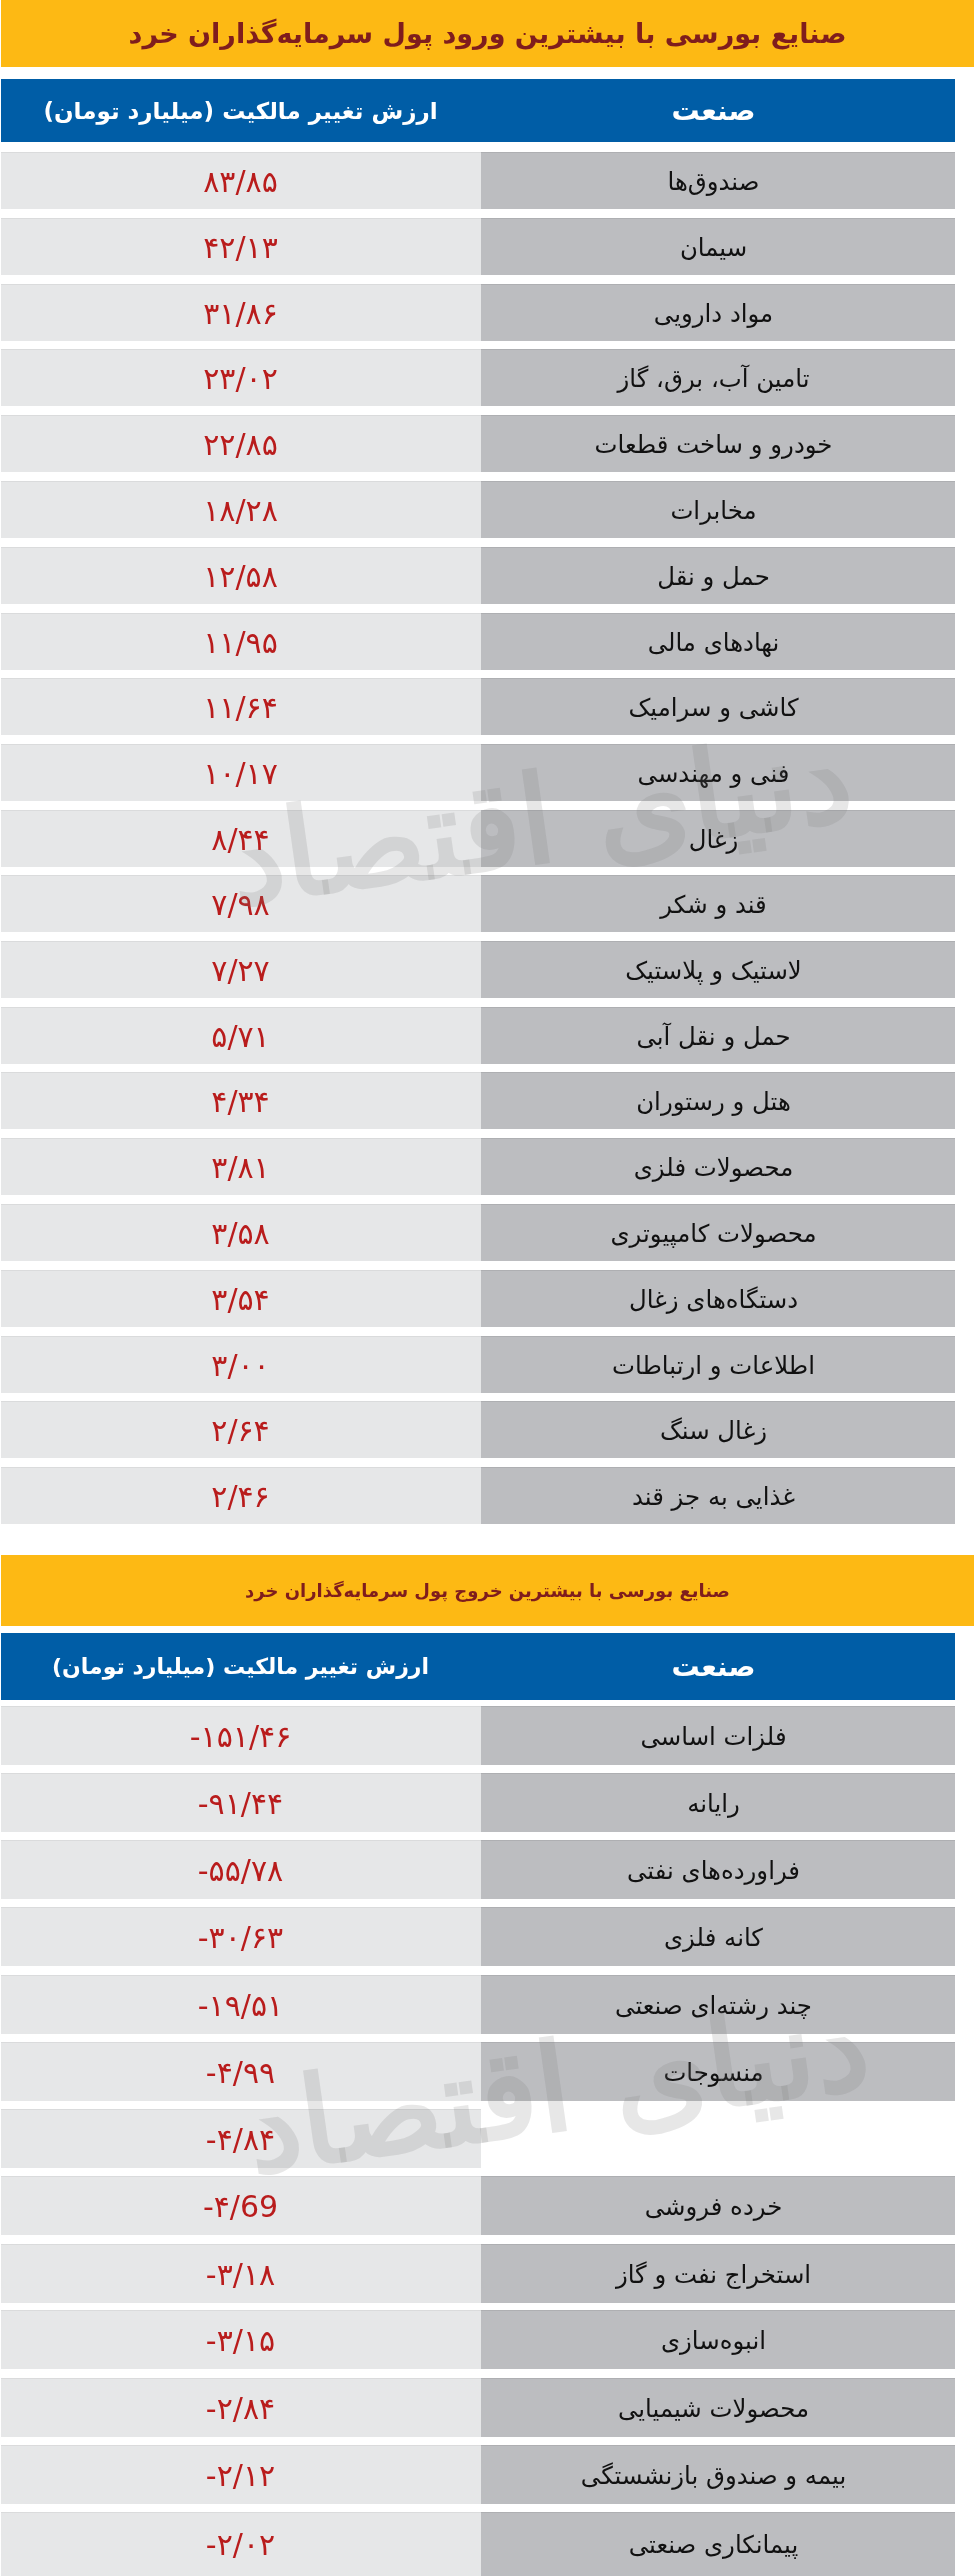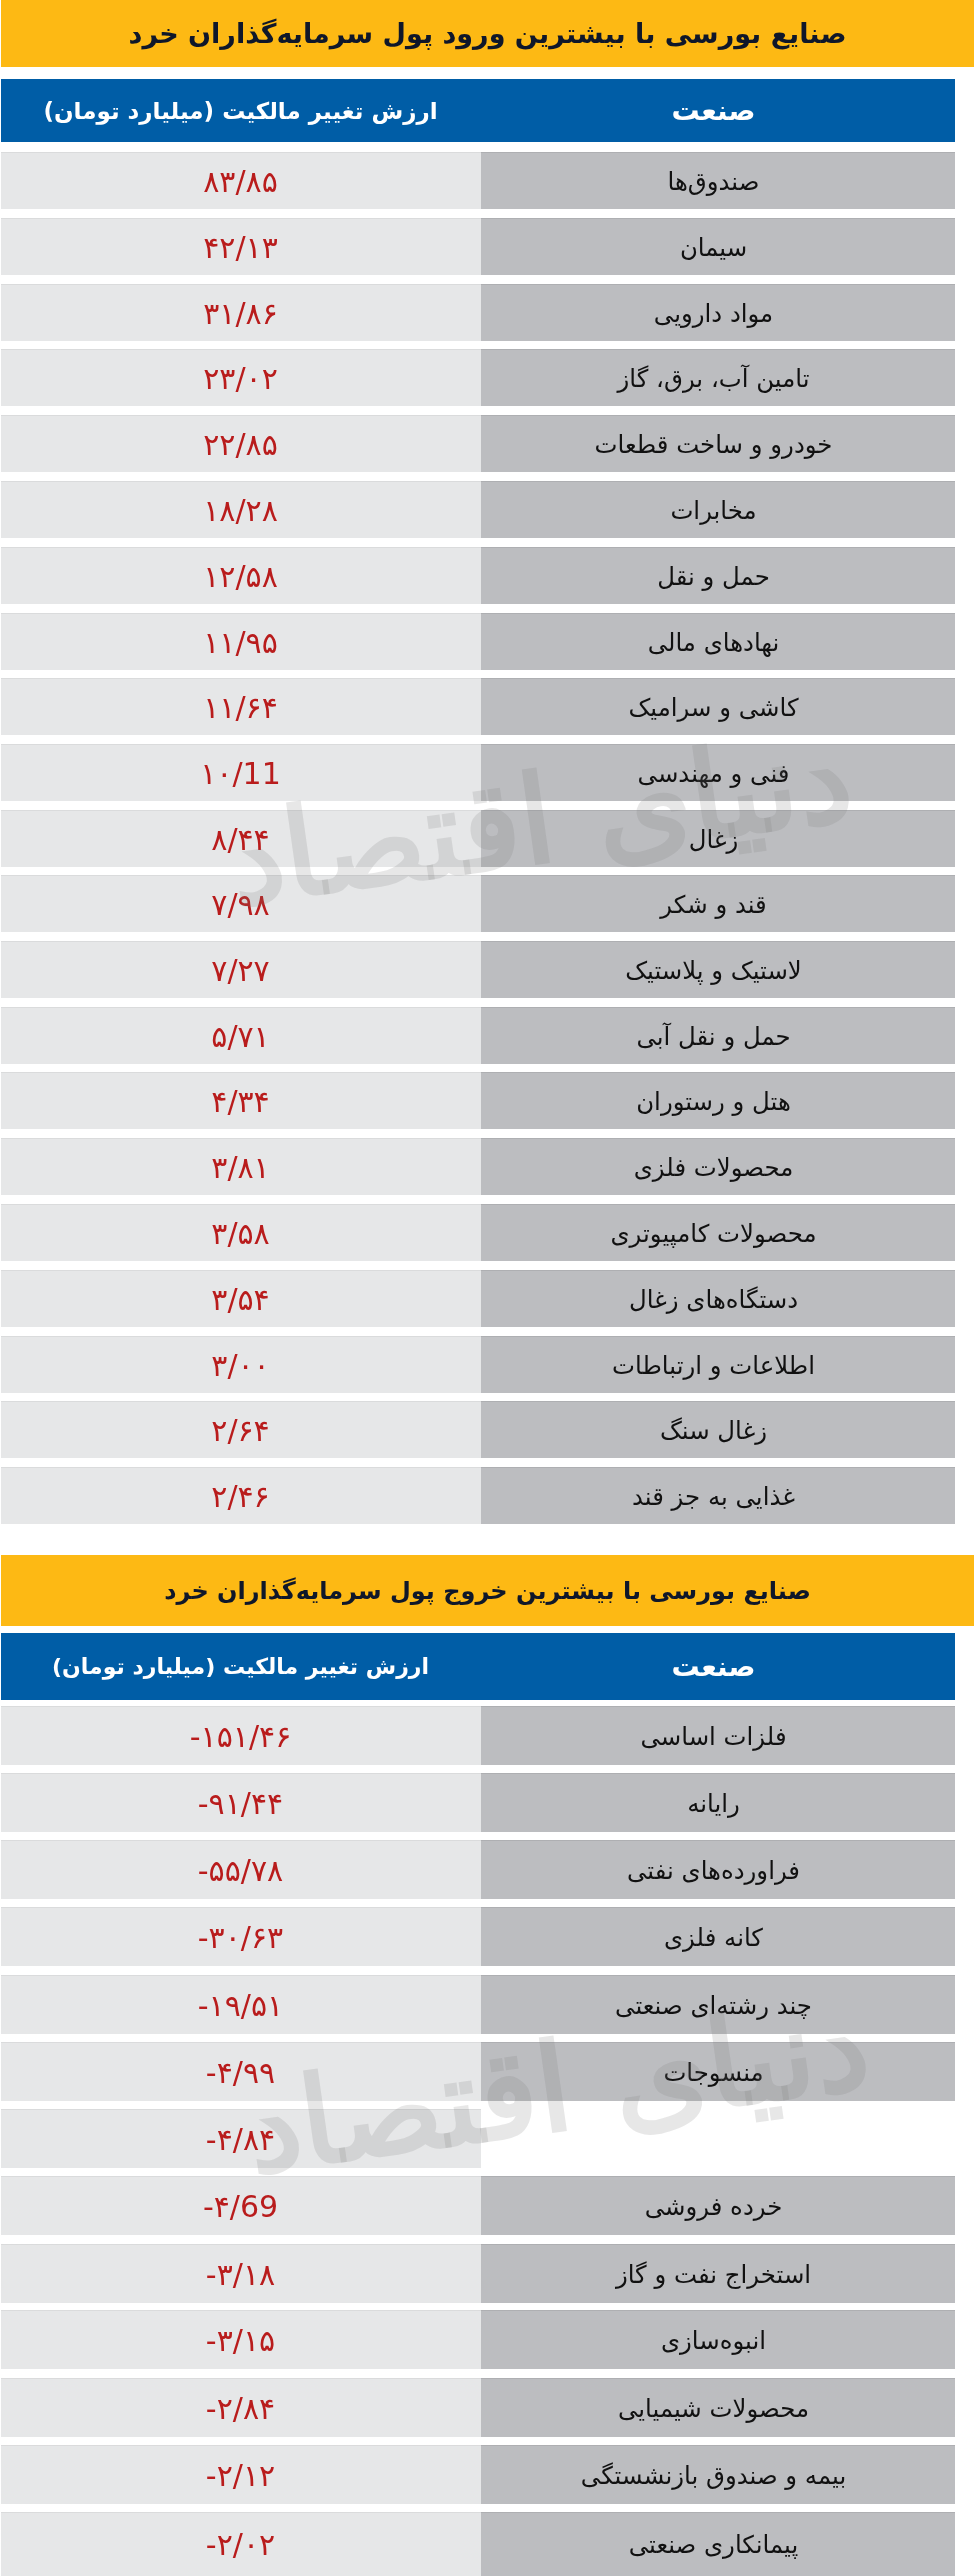--- a/index.html
+++ b/index.html
@@ -1,20 +1,20 @@
 <!DOCTYPE html>
 <html style="font-size:13px"><head>
 <meta charset="utf-8">
 <style>
   * { box-sizing: border-box; margin: 0; padding: 0; }
   html, body { width: 975px; height: 2576px; background: #ffffff; overflow: hidden; }
   body { position: relative; font-family: "DejaVu Sans", sans-serif; direction: rtl; }
   .title-band {
     position: absolute; left: 0; width: 975px;
-    background: #FDB914; color: #0f172a;
+    background: #FDB914; color: #7f1d1d;
     display: flex; align-items: center; justify-content: center;
     font-weight: bold; font-size: 27px; letter-spacing: -0.4px;
   }
   .hdr-row, .data-row {
     position: absolute; left: 0; width: 975px;
   }
   .cell {
     position: absolute; top: 0; height: 100%;
     display: flex; align-items: center; justify-content: center;
   }
@@ -74,21 +74,21 @@
       <div class="data-row" style="top: 613px; height: 57px;">
         <div class="cell industry">نهادهای مالی</div>
         <div class="cell value">۱۱/۹۵</div>
       </div>
       <div class="data-row" style="top: 678px; height: 57px;">
         <div class="cell industry">کاشی و سرامیک</div>
         <div class="cell value">۱۱/۶۴</div>
       </div>
       <div class="data-row" style="top: 744px; height: 57px;">
         <div class="cell industry">فنی و مهندسی</div>
-        <div class="cell value">۱۰/11</div>
+        <div class="cell value">۱۰/۱۷</div>
       </div>
       <div class="data-row" style="top: 810px; height: 57px;">
         <div class="cell industry">زغال</div>
         <div class="cell value">۸/۴۴</div>
       </div>
       <div class="data-row" style="top: 875px; height: 57px;">
         <div class="cell industry">قند و شکر</div>
         <div class="cell value">۷/۹۸</div>
       </div>
       <div class="data-row" style="top: 941px; height: 57px;">
@@ -124,21 +124,21 @@
         <div class="cell value">۲/۶۴</div>
       </div>
       <div class="data-row" style="top: 1467px; height: 57px;">
         <div class="cell industry">غذایی به جز قند</div>
         <div class="cell value">۲/۴۶</div>
       </div>
     </div>
 </section>
 
 <section>
-  <div class="title-band" style="top:1555px;height:71px;font-size:24px;">صنایع بورسی با بیشترین خروج پول سرمایه‌گذاران خرد</div>
+  <div class="title-band" style="top:1555px;height:71px;font-size:18px;">صنایع بورسی با بیشترین خروج پول سرمایه‌گذاران خرد</div>
 
   <div class="hdr-row" style="top:1633px;height:67px;">
     <div class="cell industry">صنعت</div>
     <div class="cell value" style="font-size:22px;">ارزش تغییر مالکیت (میلیارد تومان)</div>
   </div>
 
   <div id="t2-rows">
       <div class="data-row" style="top: 1706px; height: 59px;">
         <div class="cell industry">فلزات اساسی</div>
         <div class="cell value">-۱۵۱/۴۶</div>

